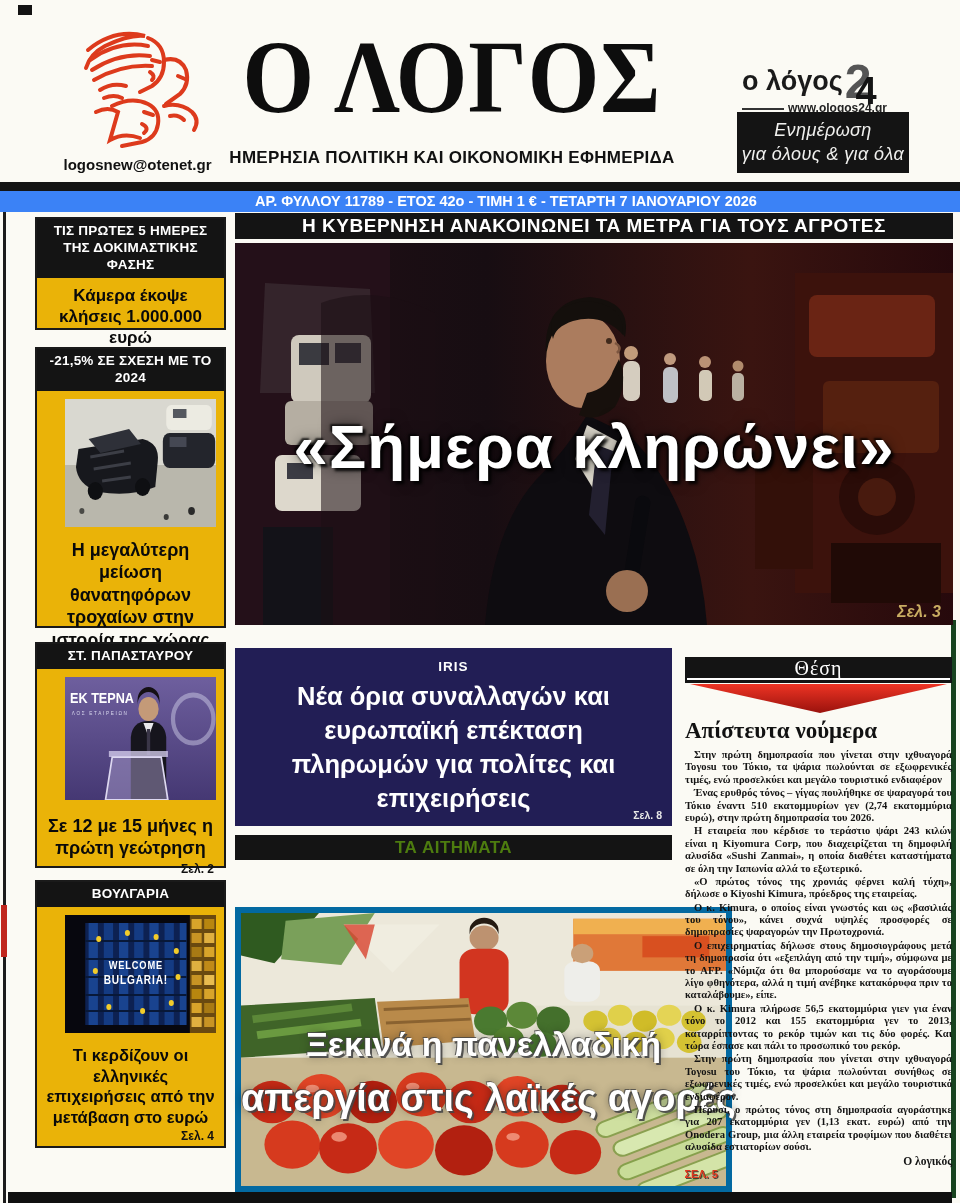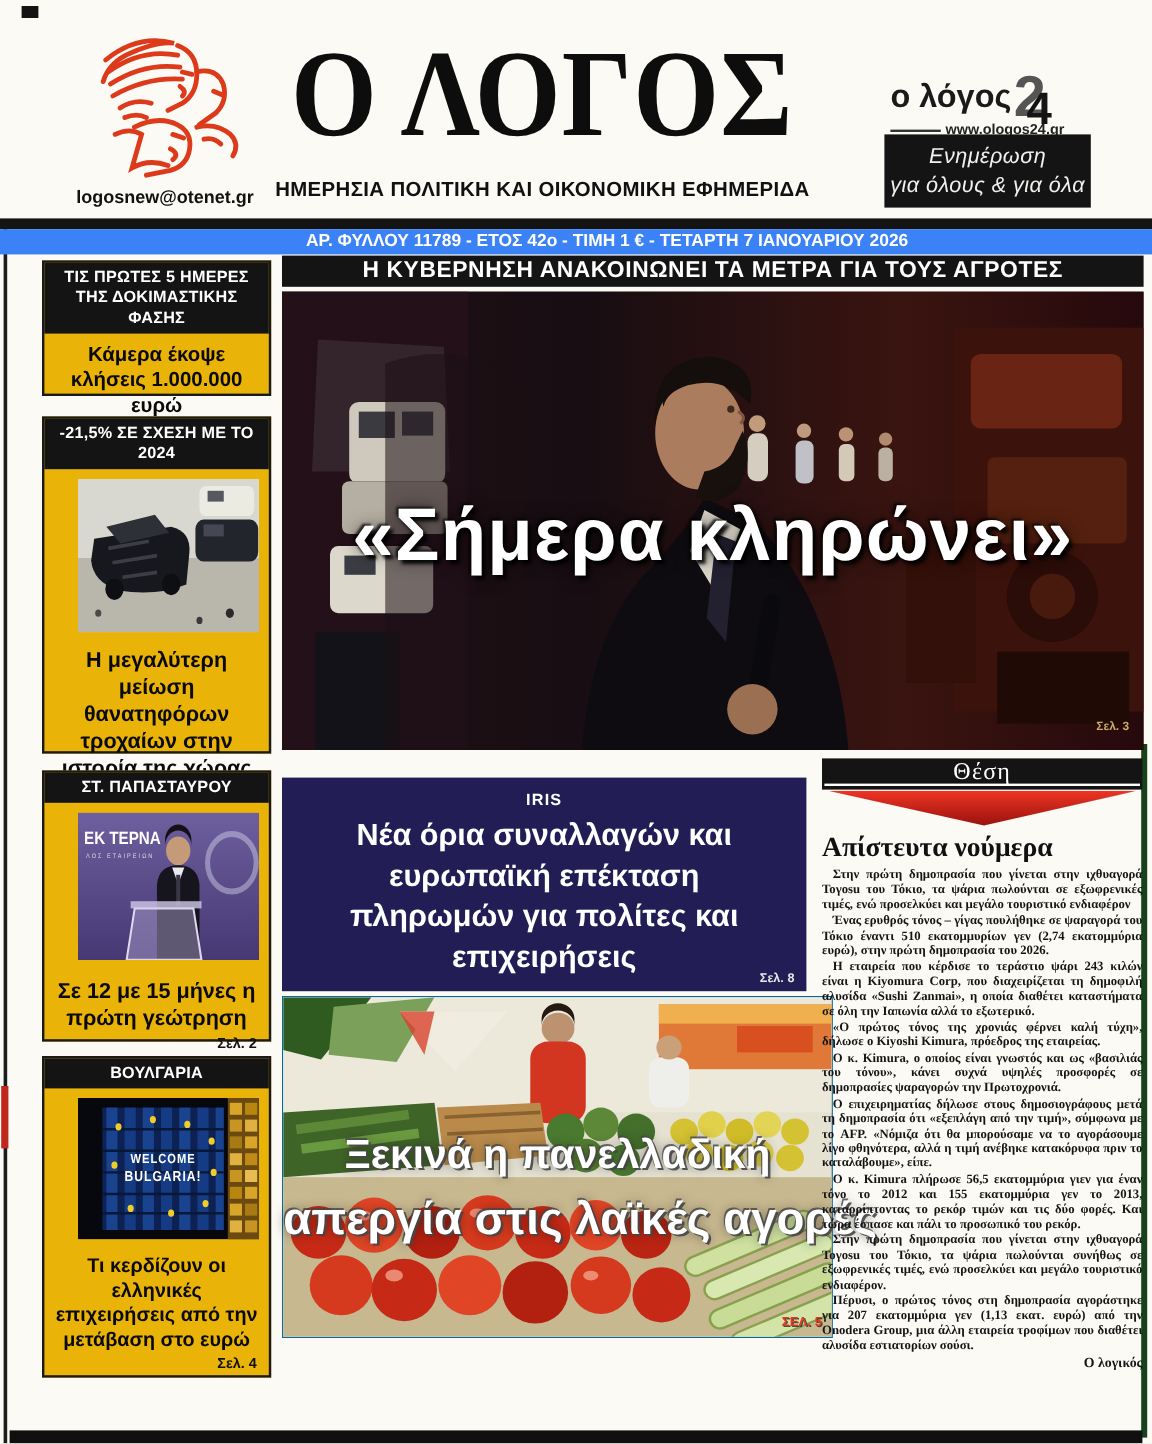--- a/index.html
+++ b/index.html
@@ -56,42 +56,42 @@
   .sbox4 .stitle{font-size:16.5px;padding-top:4px;}
 
   
   .kicker{left:235px;top:213px;width:718px;height:26px;background:#141414;color:#fff;
           font-weight:bold;font-size:19px;line-height:26px;text-align:center;letter-spacing:0.5px;}
   .main-photo{left:235px;top:243px;width:718px;height:382px;background:#1a0d0f;}
   .main-photo svg{display:block;width:100%;height:100%;}
   .main-headline{position:absolute;left:0;top:168px;width:100%;text-align:center;
                  font-weight:bold;font-size:62px;color:#fff;letter-spacing:1px;
                  text-shadow:3px 3px 3px rgba(0,0,0,.9),-2px -2px 2px rgba(0,0,0,.75),0 0 14px rgba(0,0,0,.6);}
-  .main-pageref{position:absolute;right:12px;bottom:14px;font-size:10px;font-weight:bold;color:#c9ad62;}
+  .main-pageref{position:absolute;right:12px;bottom:4px;font-size:16px;font-weight:bold;color:#c9ad62;font-style:italic;}
 
   
   .iris-box{left:235px;top:648px;width:437px;height:178px;background:#221e55;color:#fff;}
   .iris-kicker{text-align:center;font-weight:bold;font-size:13.5px;letter-spacing:1px;padding-top:11px;}
   .iris-headline{margin:6px auto 0;width:385px;text-align:center;font-weight:bold;font-size:25.5px;line-height:1.33;}
   .iris-pageref{position:absolute;right:10px;bottom:5px;font-size:10.5px;font-weight:bold;color:#e8e8e8;}
 
   .aitimata-banner{left:235px;top:835px;width:437px;height:25px;background:#141414;color:#4d7c0f;
                    font-weight:bold;font-size:17px;line-height:25px;text-align:center;letter-spacing:0.5px;}
 
-  .market-photo{left:235px;top:830px;width:459px;height:285px;background:#d8d4c4;border:1px solid #0369a1;box-sizing:border-box;}
+  .market-photo{left:235px;top:907px;width:497px;height:285px;background:#d8d4c4;border:6px solid #0369a1;box-sizing:border-box;}
   .market-photo svg{display:block;width:100%;height:100%;}
   .market-line{position:absolute;left:0;width:100%;text-align:center;font-weight:bold;color:#fff;white-space:nowrap;
                text-shadow:2px 2px 0 rgba(70,70,70,.9),-1px -1px 0 rgba(70,70,70,.8),0 0 10px rgba(0,0,0,.45);}
   .market-line1{top:112px;font-size:34px;}
   .market-line2{top:164px;font-size:38px;}
   .market-pageref{position:absolute;right:8px;bottom:6px;font-size:11px;font-weight:bold;color:#e0391f;
                   text-shadow:1px 1px 0 rgba(40,40,40,.8);}
 
   
-  .thesi{left:685px;top:632px;width:267px;}
+  .thesi{left:685px;top:657px;width:267px;}
   .thesi-banner{position:relative;height:26px;background:#141414;color:#fff;text-align:center;
                 font-family:"Liberation Serif",serif;font-size:20px;line-height:23px;letter-spacing:1px;}
   .thesi-banner::after{content:"";position:absolute;left:2px;right:2px;bottom:3px;height:2px;background:#fff;}
   .thesi-arrow{display:block;margin:1px auto 0;}
   .thesi-title{font-family:"Liberation Serif",serif;font-weight:bold;font-size:23px;margin-top:3px;}
   .thesi-body{margin-top:5px;font-family:"Liberation Serif",serif;font-weight:bold;font-size:10.6px;
               line-height:1.17;text-align:justify;color:#141414;}
   .thesi-body p{margin:0 0 1px;text-indent:9px;}
 </style>
 </head>

